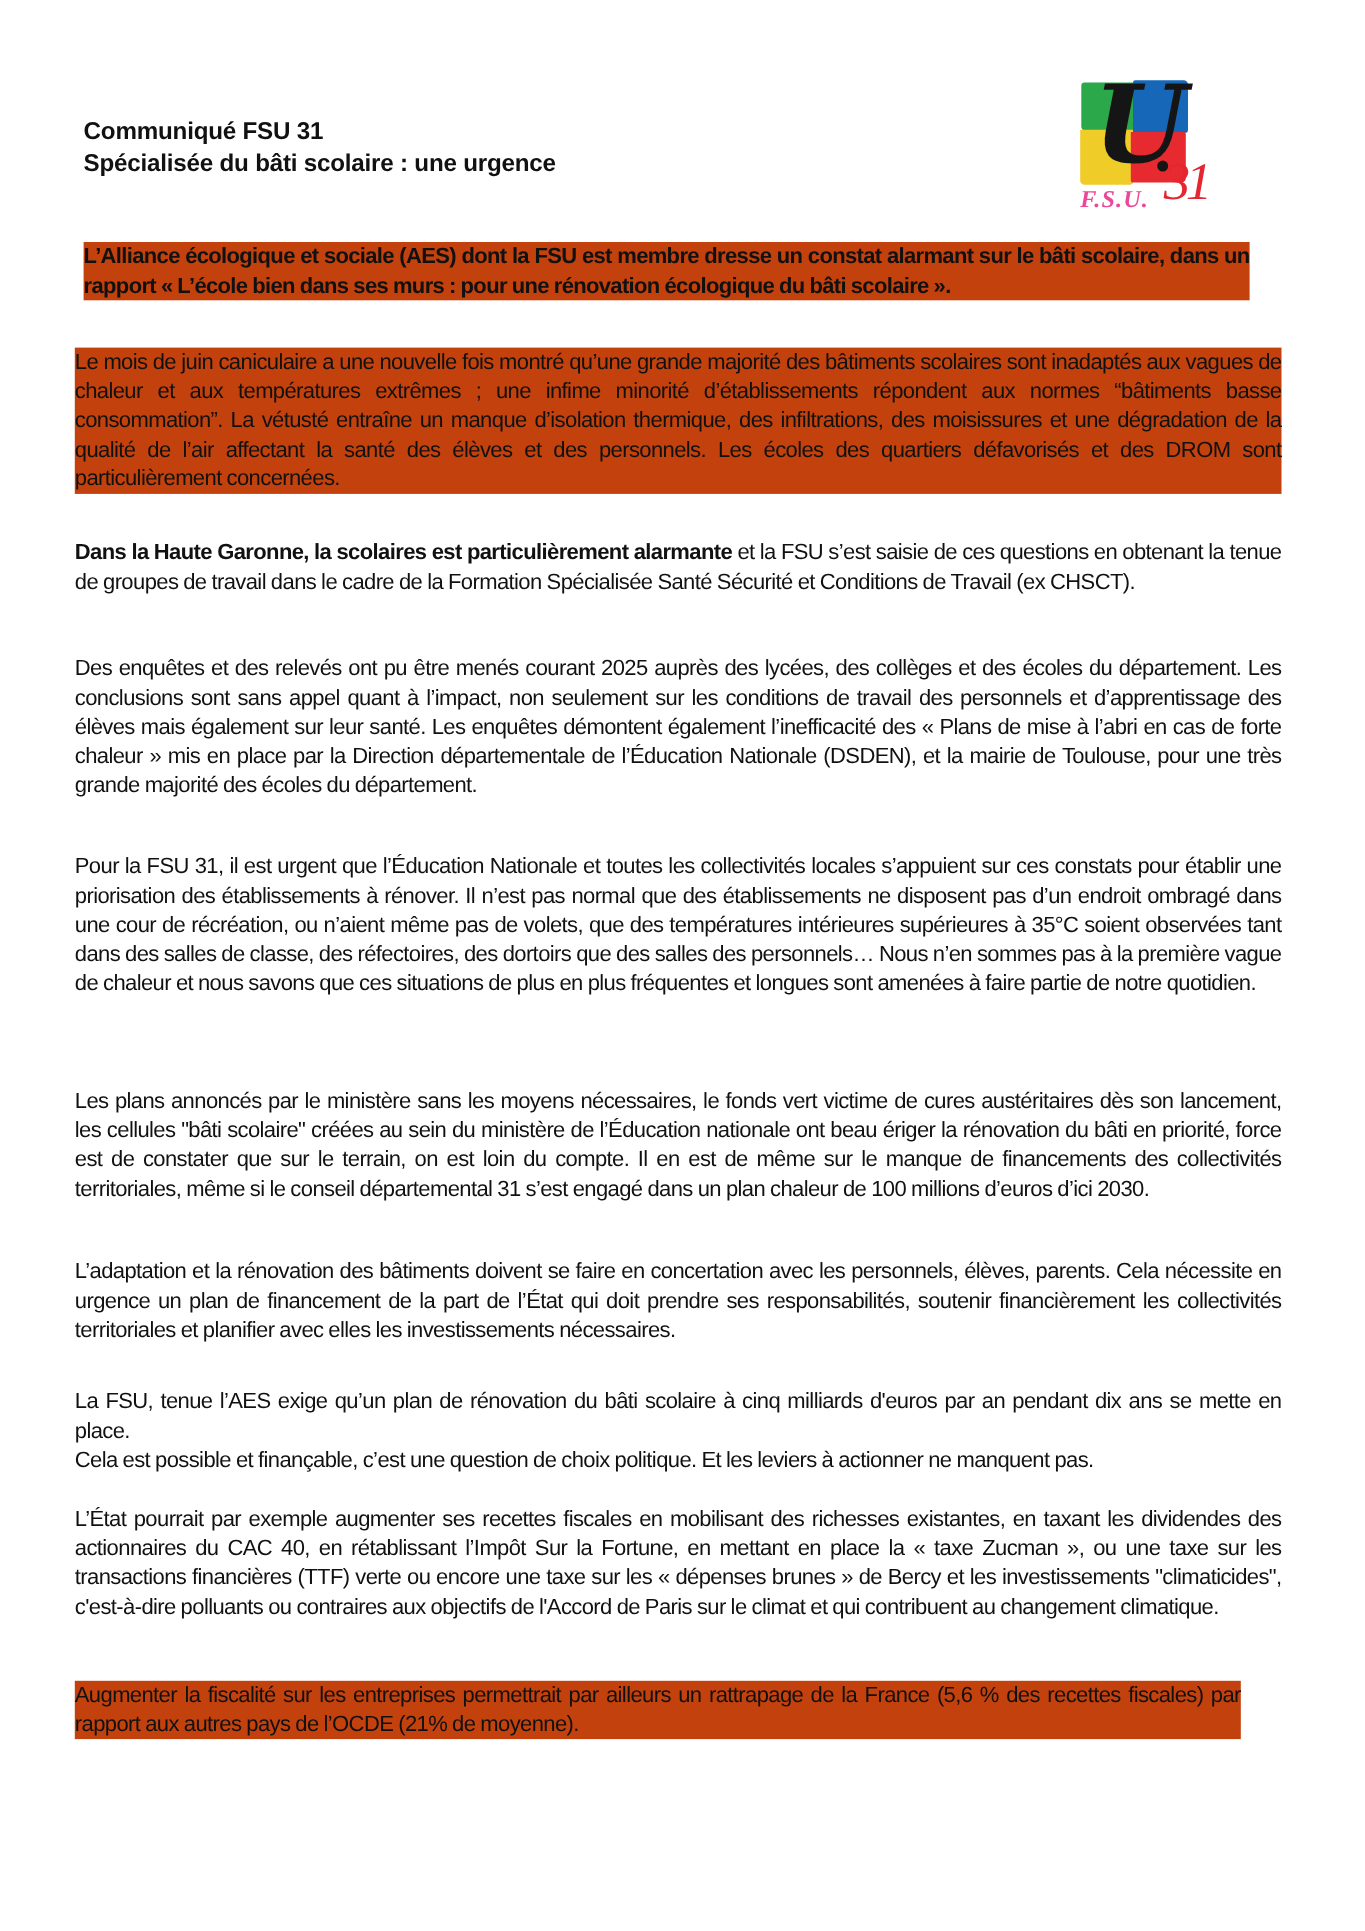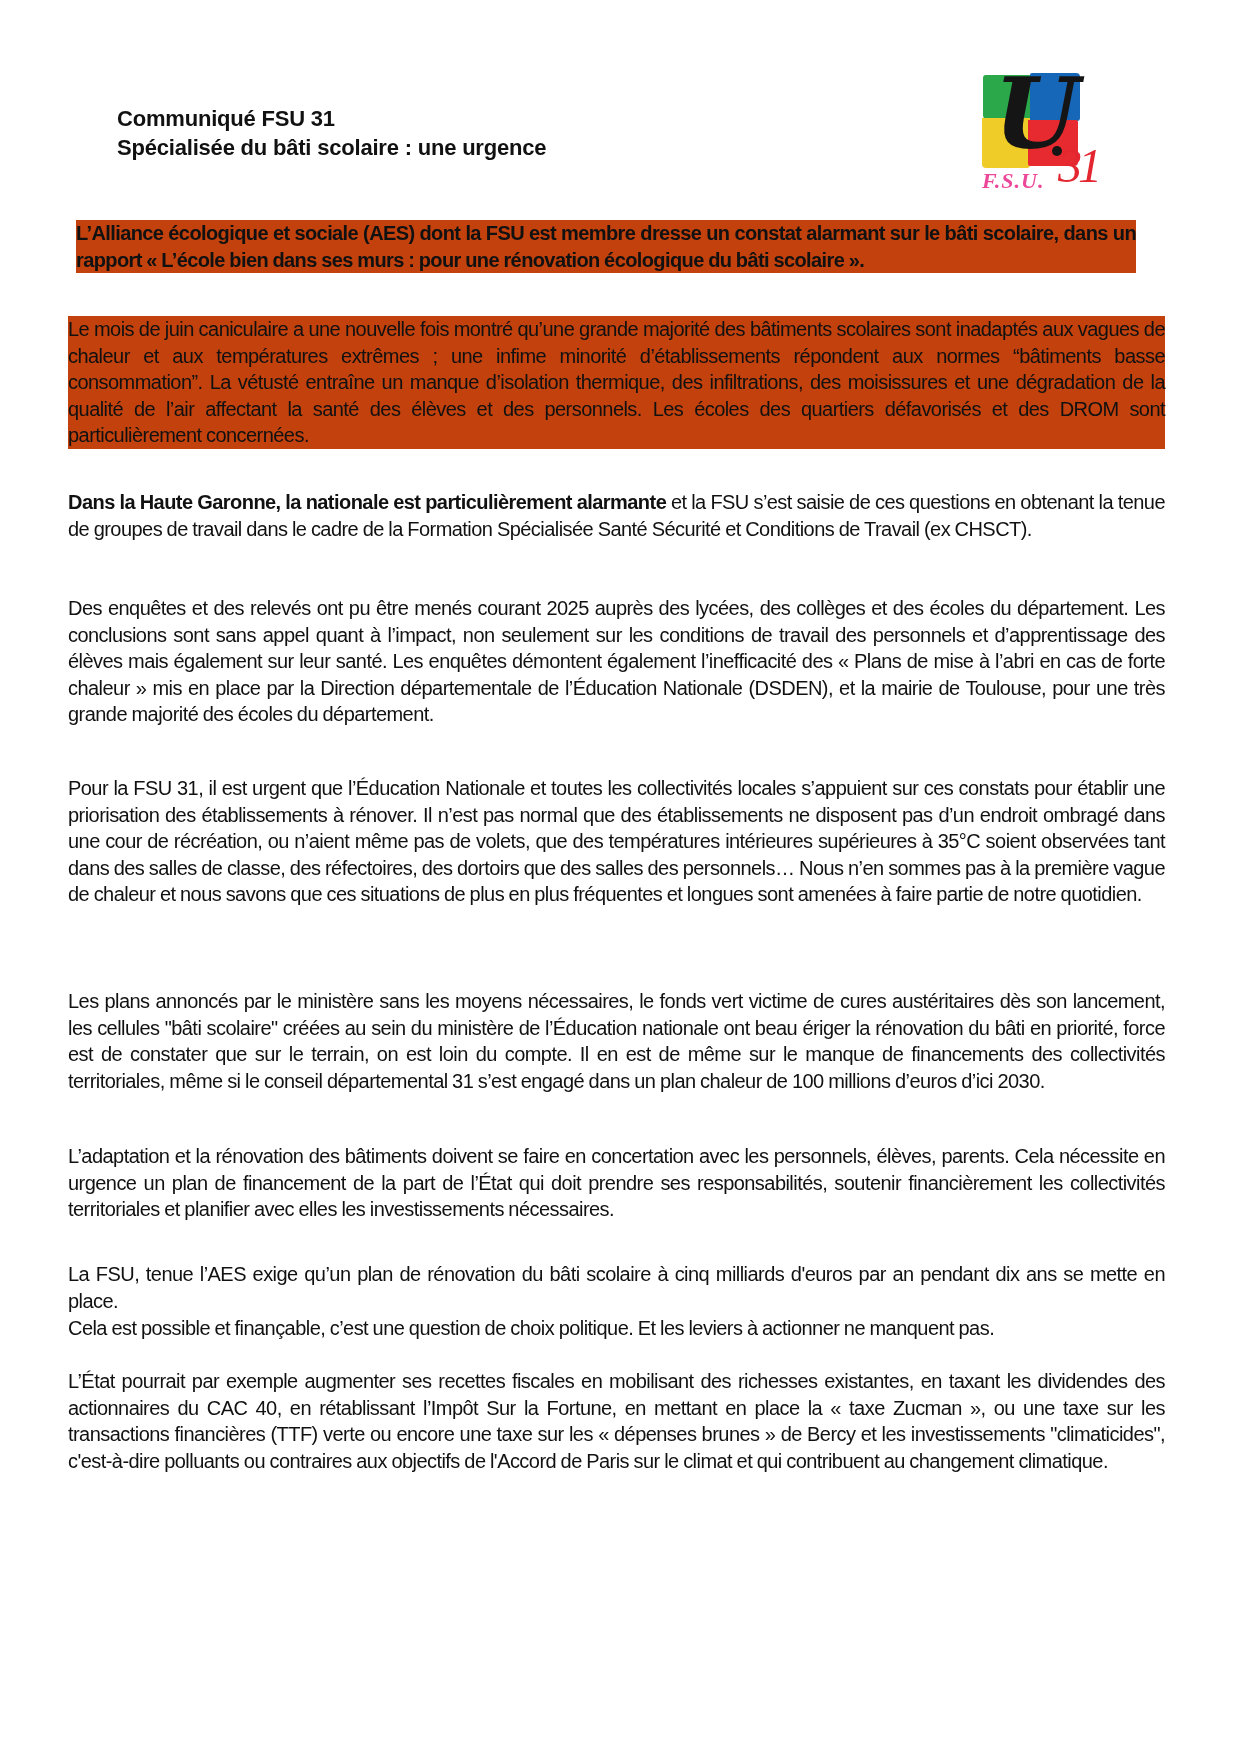--- a/index.html
+++ b/index.html
@@ -2,21 +2,21 @@
 <html><head>
 <meta charset="utf-8">
 <style>
   html, body { margin:0; padding:0; background:#ffffff; }
   body { width:1241px; height:1755px; position:relative; overflow:hidden; color:#111; }
   .page { position:absolute; left:0; top:0; width:1241px; height:1755px; background:#fff; }
   .txt {
     font-family: "Liberation Sans", sans-serif;
     position:absolute; left:68px; width:1097px;
   }
-  .title-block { position:absolute; left:76px; top:104px;margin-left:41px; }
+  .title-block { position:absolute; left:76px; top:104px; }
   .title-line {
     font-family: "Liberation Sans", sans-serif;
     font-weight:bold; font-size:22px; line-height:29px; white-space:nowrap;
     letter-spacing:-0.2px;
   }
   .para {
     font-family: "Liberation Sans", sans-serif;
     font-size:20px; line-height:26.6px; text-align:justify;
     letter-spacing:-0.55px; word-spacing:-0.5px;
   }
@@ -65,31 +65,32 @@
     <div class="dot"></div>
     <div class="fsu">F.S.U.</div>
     <div class="n31">31</div>
   </div>
 
   <div class="txt para bold last-left shade" style="top:220px; left:76px; width:1060px;">L’Alliance écologique et sociale (AES) dont la FSU est membre dresse un constat alarmant sur le bâti scolaire, dans un rapport « L’école bien dans ses murs : pour une rénovation écologique du bâti scolaire ».</div>
 
   <div class="txt para last-left shade" style="top:316px;">Le mois de juin caniculaire a une nouvelle fois montré qu’une grande majorité des bâtiments scolaires sont inadaptés aux vagues de chaleur et aux températures extrêmes ; une infime minorité d’établissements répondent aux normes “bâtiments basse consommation”. La vétusté entraîne un manque d’isolation thermique, des infiltrations, des moisissures et une dégradation de la qualité de l’air affectant la santé des élèves et des personnels. Les écoles des quartiers défavorisés et des DROM sont particulièrement concernées.</div>
 
   <div class="txt para last-left" style="top:489px;">
-    <span class="b">Dans la Haute Garonne, la nationale est particulièrement alarmante</span><span> et la FSU s’est saisie de ces questions en obtenant la tenue de groupes de travail dans le cadre de la Formation Spécialisée Santé Sécurité et Conditions de Travail  (ex CHSCT).</span>
+    <span class="b">Dans la Haute Garonne, la scolaires est particulièrement alarmante</span><span> et la FSU s’est saisie de ces questions en obtenant la tenue de groupes de travail dans le cadre de la Formation Spécialisée Santé Sécurité et Conditions de Travail  (ex CHSCT).</span>
   </div>
 
   <div class="txt para last-left" style="top:595px;">Des enquêtes et des relevés ont pu être menés courant 2025 auprès des lycées, des collèges et des écoles du département. Les conclusions sont sans appel quant à l’impact, non seulement sur les conditions de travail des personnels et d’apprentissage des élèves mais également sur leur santé. Les enquêtes démontent également l’inefficacité des « Plans de mise à l’abri en cas de forte chaleur » mis en place par la Direction départementale de l’Éducation Nationale (DSDEN),  et la mairie de Toulouse, pour une très grande majorité des écoles du département.</div>
 
   <div class="txt para last-left" style="top:775px;">Pour la FSU 31, il est urgent que l’Éducation Nationale et toutes les collectivités locales s’appuient sur ces constats pour établir une priorisation des établissements à rénover. Il n’est pas normal que des établissements ne disposent pas d’un endroit ombragé dans une cour de récréation, ou n’aient même pas de volets,  que des températures intérieures supérieures à 35°C soient observées tant dans des salles de classe, des réfectoires, des dortoirs que des salles des personnels… Nous n’en sommes pas à la première vague de chaleur et nous savons que ces situations de plus en plus fréquentes et longues sont amenées à faire partie de notre quotidien.</div>
 
   <div class="txt para last-left" style="top:988px;">Les plans annoncés par le ministère sans les moyens nécessaires, le fonds vert victime de cures austéritaires dès son lancement, les cellules "bâti scolaire" créées au sein du ministère de l’Éducation nationale ont beau ériger la rénovation du bâti en priorité, force est de constater que sur le terrain, on est loin du compte. Il en est de même sur le manque de financements des collectivités territoriales, même si le conseil départemental 31 s’est engagé dans un plan chaleur de 100 millions d’euros d’ici 2030.</div>
 
   <div class="txt para last-left" style="top:1143px;">L’adaptation et la  rénovation des bâtiments doivent se faire en concertation avec les personnels, élèves, parents. Cela  nécessite en urgence un plan de financement de la part de l’État qui doit prendre ses responsabilités, soutenir financièrement les collectivités territoriales et planifier avec elles les investissements nécessaires.</div>
 
   <div class="txt para last-left" style="top:1261px;">La FSU, tenue l’AES exige qu’un plan de rénovation du bâti scolaire à cinq milliards d'euros par an pendant dix ans se mette en place.</div>
 
   <div class="txt para last-left" style="top:1315px;">Cela est possible et finançable, c’est une question de choix politique. Et les leviers à actionner ne manquent pas.</div>
 
   <div class="txt para last-left" style="top:1368px;">L’État pourrait par exemple augmenter ses recettes fiscales en mobilisant des richesses existantes, en taxant les dividendes des actionnaires du CAC 40, en rétablissant l’Impôt Sur la Fortune, en mettant en place  la « taxe Zucman », ou une taxe sur les transactions financières (TTF) verte ou encore une taxe sur les « dépenses brunes » de Bercy et les investissements "climaticides", c'est-à-dire polluants ou contraires aux objectifs de l'Accord de Paris sur le climat et qui contribuent au changement climatique.</div>
 
+  <div class="txt para last-left shade" style="top:1528px; width:1060px;">Augmenter la fiscalité sur les entreprises permettrait par ailleurs un rattrapage de la France (5,6 % des recettes fiscales) par rapport aux autres pays de l’OCDE (21% de moyenne).</div>
 
 </div>
 
 </body></html>

